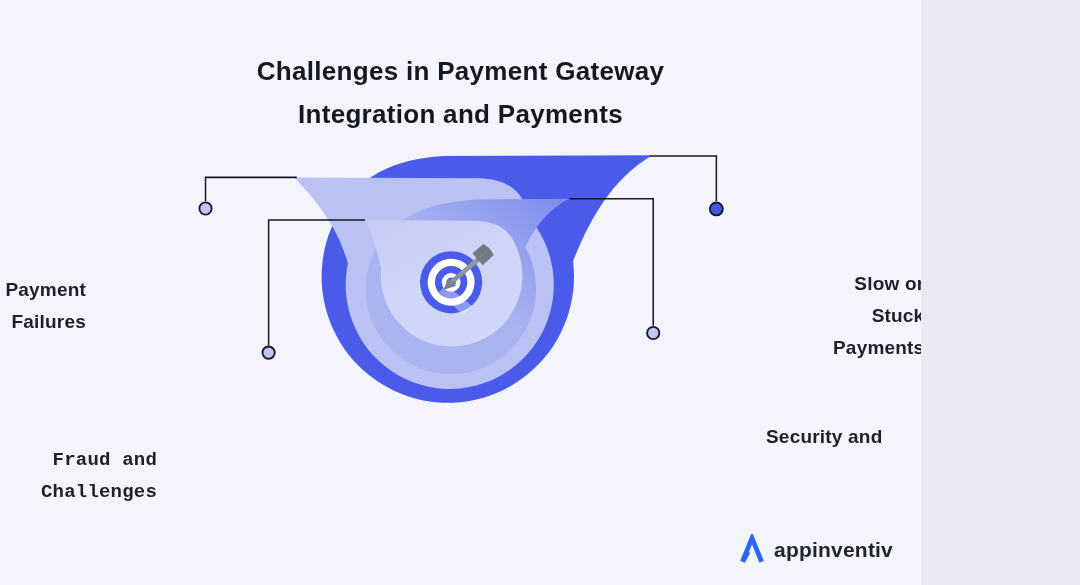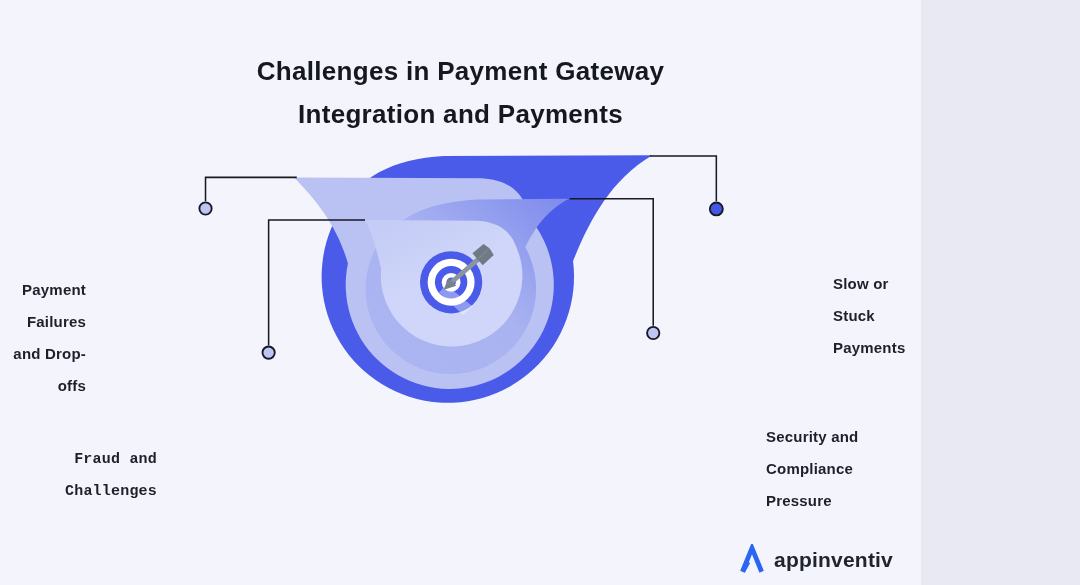--- a/index.html
+++ b/index.html
@@ -12,31 +12,31 @@
   }
   .gfx{position:absolute;inset:0;}
   .title{
     position:absolute;top:50px;left:0;right:0;
     text-align:center;
     font-size:26px;font-weight:800;letter-spacing:.3px;
     line-height:43px;color:#16181f;
   }
   .callout{
     position:absolute;
-    font-size:15px;font-weight:700;letter-spacing:.2px;
+    font-size:19px;font-weight:700;letter-spacing:.2px;
     line-height:32px;color:#1d1f2b;
   }
   .callout.right-align{text-align:right;}
-  .callout.left-align{text-align:left;}
+  .callout.left-align{text-align:right;}
   #label-payment{top:274px;right:835px;}
   #label-fraud{top:444px;right:764px;font-family:Liberation Mono, monospace;}
   #label-slow{top:268px;left:833px;}
   #label-security{top:421px;left:766px;}
   .logo{
-    position:absolute;right:28px;bottom:10px;
+    position:absolute;right:28px;bottom:20px;
     display:flex;align-items:center;gap:8px;
   }
   .logo-text{
     font-size:21px;font-weight:700;letter-spacing:.2px;color:#20242e;
   }
 </style>
 </head>
 <body>
 
 <div class="canvas">
@@ -99,36 +99,34 @@
     </g>
   </svg>
 
   <div class="title">
     <div>Challenges in Payment Gateway</div>
     <div>Integration and Payments</div>
   </div>
 
   <div id="label-payment" class="callout right-align">
     <div>Payment Failures</div>
-    <div>and Drop-offs</div>
   </div>
 
   <div id="label-fraud" class="callout right-align">
     <div>Fraud and</div>
     <div>Challenges</div>
   </div>
 
   <div id="label-slow" class="callout left-align">
     <div>Slow or Stuck</div>
     <div>Payments</div>
   </div>
 
   <div id="label-security" class="callout left-align">
     <div>Security and</div>
-    <div>Compliance Pressure</div>
   </div>
 
   <div class="logo">
     <svg width="28" height="31" viewBox="0 0 32 34">
       <path d="M5,31 L16,4 L27,31" fill="none" stroke="#2B66F3" stroke-width="5.4" stroke-linejoin="miter"></path>
       <path d="M6,31 L12,20" fill="none" stroke="#2B66F3" stroke-width="4.2"></path>
     </svg>
     <span class="logo-text">appinventiv</span>
   </div>
 

